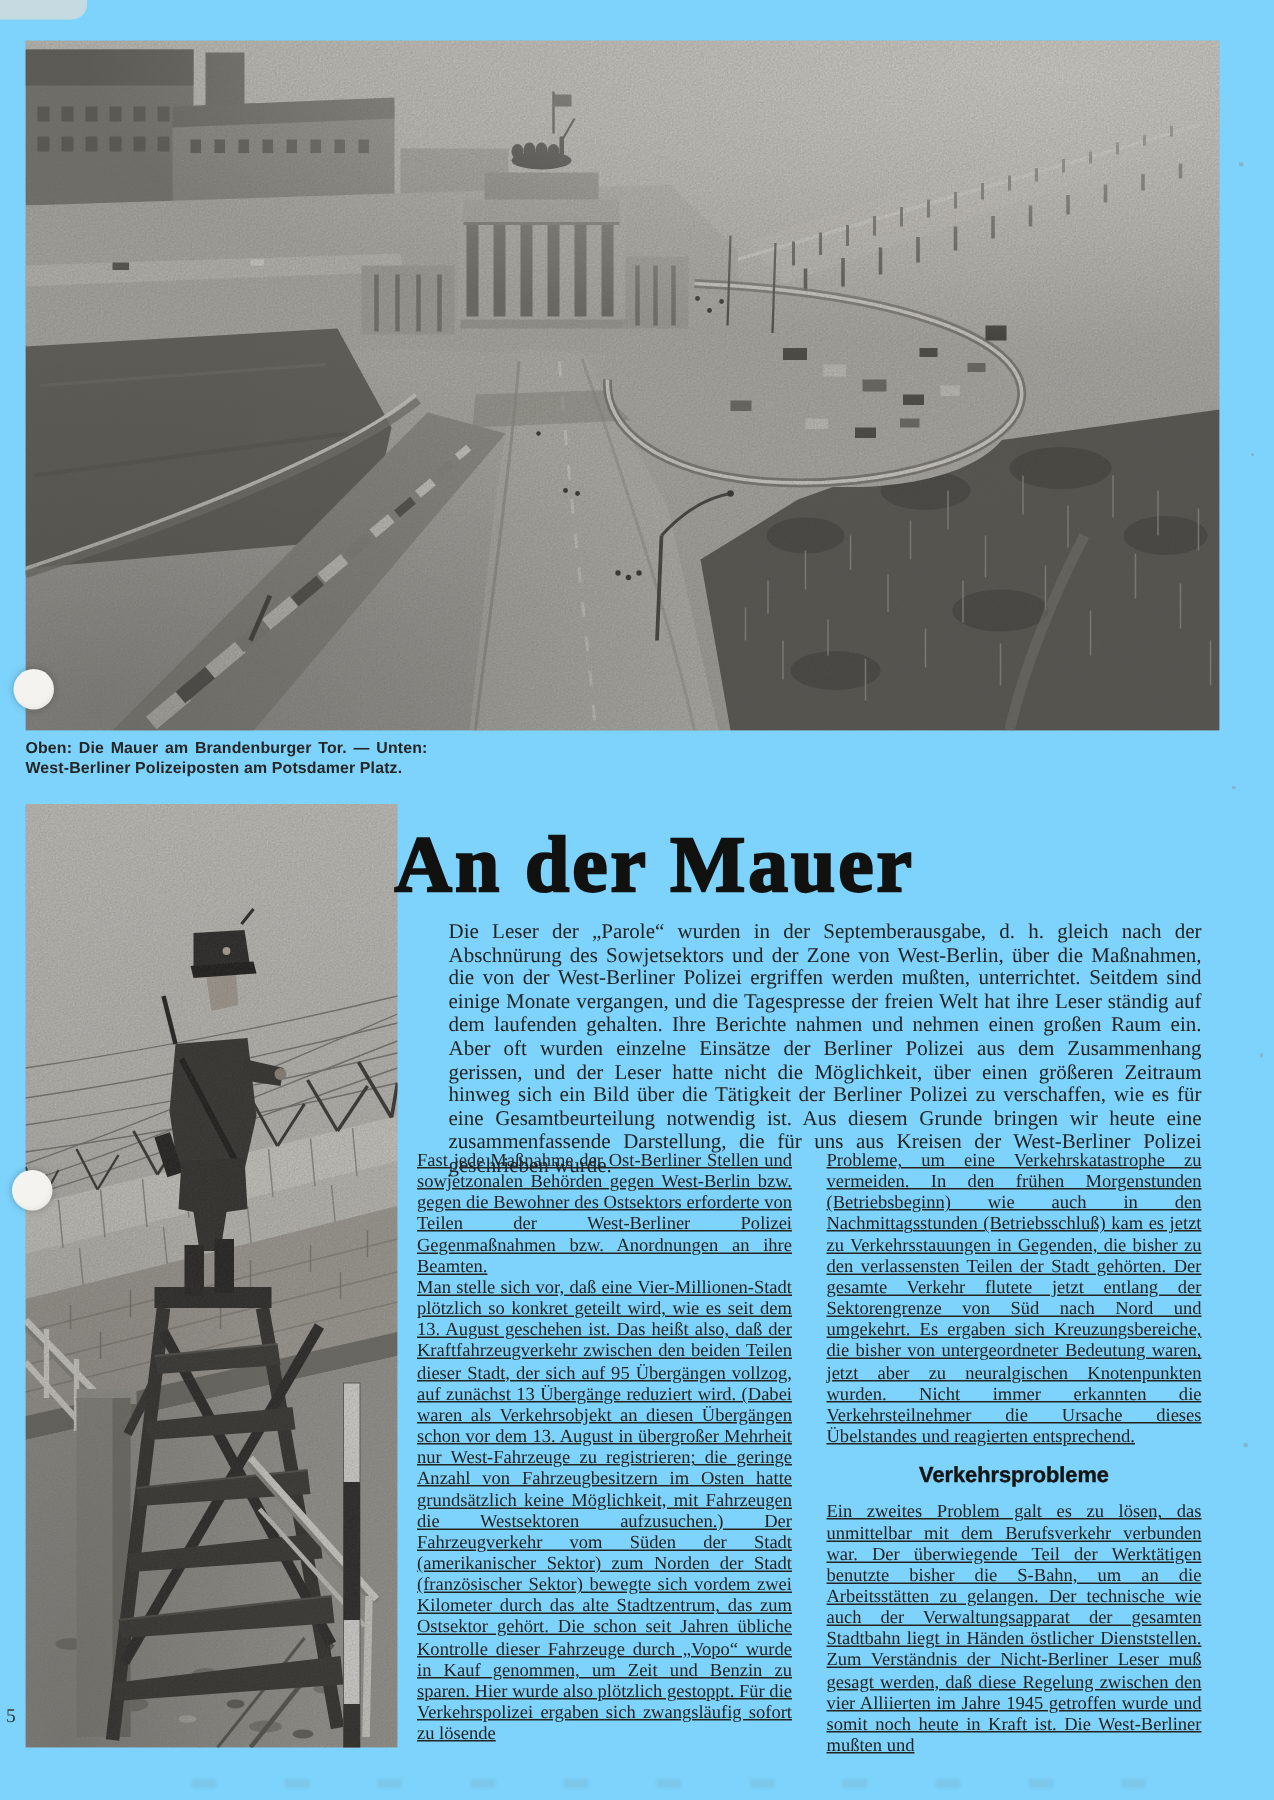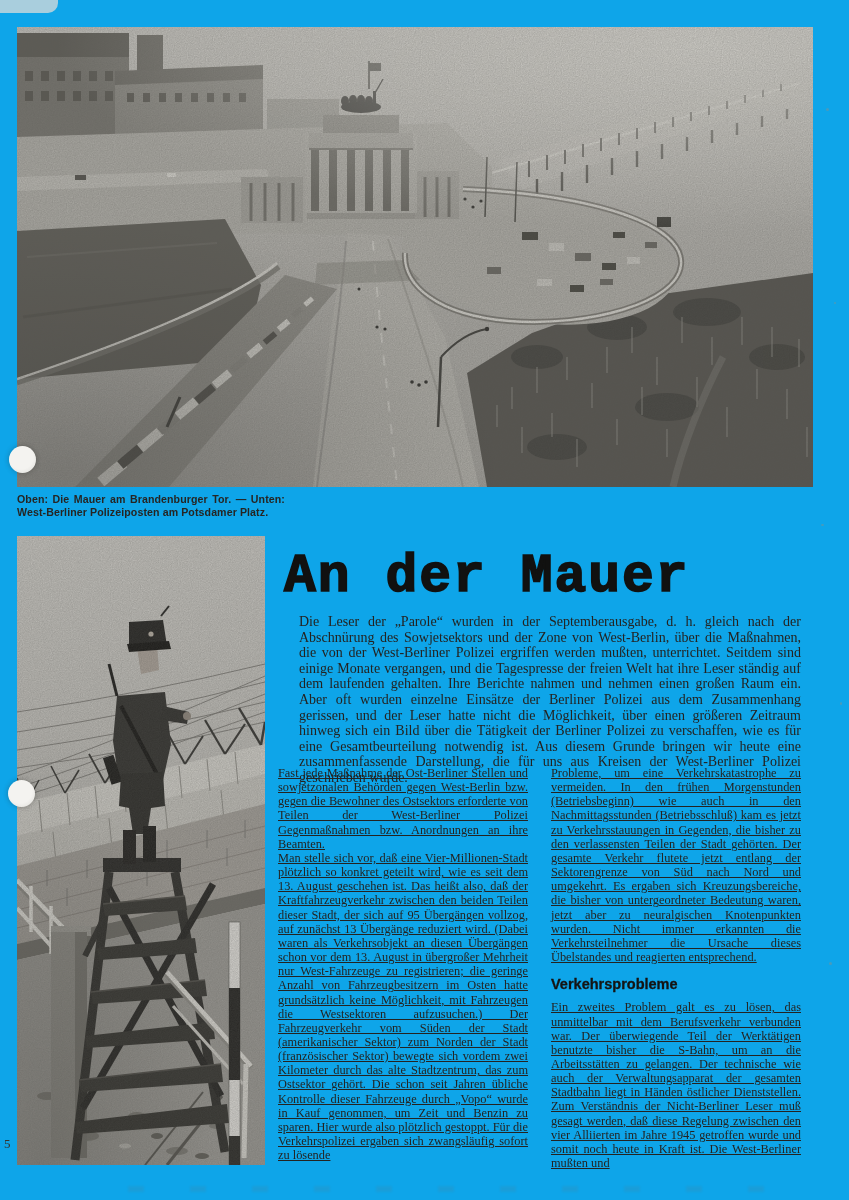--- a/index.html
+++ b/index.html
@@ -1,34 +1,34 @@
 <!DOCTYPE html>
 <html lang="de"><head>
 <meta charset="utf-8">
 <style>
   * { box-sizing: border-box; }
   html, body { margin: 0; padding: 0; }
   body { width: 849px; height: 1200px; background: #a9a8a4; }
   .page {
     position: relative; width: 849px; height: 1200px;
-    background: #0ea5e9; overflow: hidden;
+    background: #7dd3fc; overflow: hidden;
     font-family: "Liberation Serif", serif; color: #1f1e1c;
   }
   .photo { position: absolute; display: block; }
   .photo-top { left: 17px; top: 27px; width: 796px; height: 460px; }
   .photo-left { left: 17px; top: 536px; width: 248px; height: 629px; }
   .caption {
     position: absolute; left: 17px; top: 493px; width: 268px;
     font-family: "Liberation Sans", sans-serif; font-weight: bold;
     font-size: 10.6px; line-height: 12.6px; text-align: justify;
     color: #262523; letter-spacing: 0.1px;
   }
   .headline {
-    position: absolute; left: 284px; top: 515px; width: 540px;
-    font-family: Liberation Mono, monospace; font-weight: bold;
+    position: absolute; left: 263px; top: 515px; width: 540px;
+    font-family: Liberation Serif, serif; font-weight: bold;
     font-size: 53px; line-height: 53px; color: #111110;
     letter-spacing: 2px; -webkit-text-stroke: 1.6px #111110; white-space: nowrap;
   }
   .subhead {
     position: absolute; left: 277px; top: 572px; width: 540px;
     font-family: "Liberation Sans", sans-serif; font-weight: bold;
     font-size: 16.5px; line-height: 20px; color: #161514;
     -webkit-text-stroke: 0.3px #161514;
   }
   .intro {
@@ -38,21 +38,21 @@
   }
   .columns {
     position: absolute; left: 278px; top: 766px; width: 523px;
     display: flex; gap: 23px;
   }
   .col { width: 250px; font-size: 12.35px; line-height: 14.15px; text-align: justify; color: #242321; }
   .col p { margin: 0; text-decoration: underline; }
   .col-subhead {
     font-family: "Liberation Sans", sans-serif; font-weight: bold;
     font-size: 14.5px; color: #151413; margin: 13px 0 9px 0;
-    -webkit-text-stroke: 0.3px #151413; text-align: left;
+    -webkit-text-stroke: 0.3px #151413; text-align: center;
   }
   .pageno {
     position: absolute; left: 4px; top: 1136px;
     font-size: 13px; color: #35342f; font-family: "Liberation Serif", serif;
   }
   .hole {
     position: absolute; width: 27px; height: 27px; border-radius: 50%;
     background: radial-gradient(circle at 45% 42%, #f4f3f0 55%, #dbdad6 100%);
     box-shadow: 0 0 5px rgba(40,40,36,0.35);
   }

